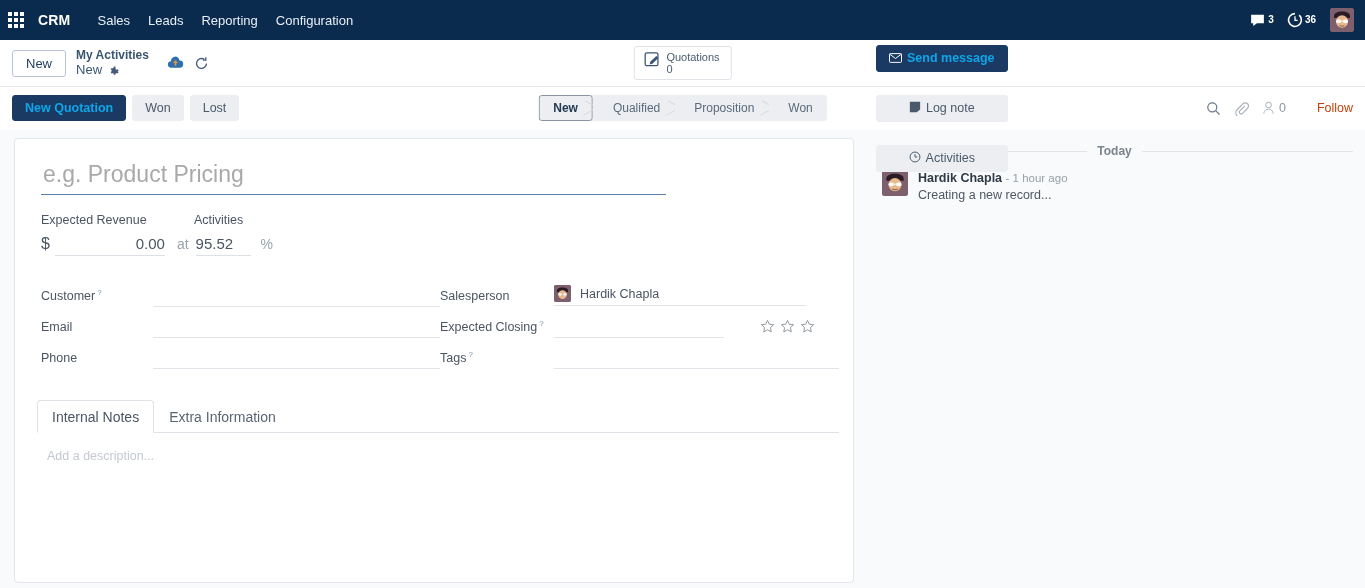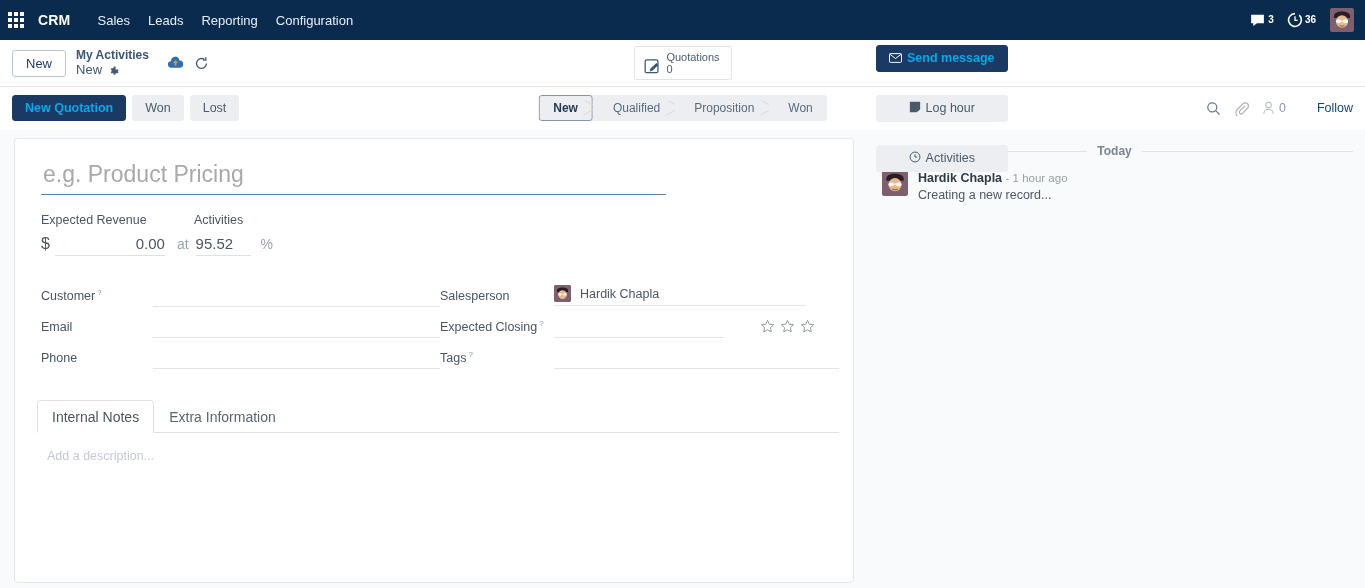--- a/index.html
+++ b/index.html
@@ -77,21 +77,21 @@
   .bc-bottom { display:flex; align-items:center; gap:6px; font-size: 13px; color: #3b5673; line-height: 16px;}
   .gear { font-size: 11px; color: #445c78; cursor: pointer; }
   .cp-actions { display: flex; align-items: center; gap: 10px; margin-left: 18px; }
   .icon-save, .icon-discard { cursor: pointer; display:flex; align-items:center; }
 
   .stat-buttons {
     position: absolute; left: 50%; transform: translateX(-50%);
     display: flex;
   }
   .stat-btn {
-    display: flex; align-items: flex-end; gap: 6px;
+    display: flex; align-items: flex-start; gap: 6px;
     border: 1px solid #dfe3e8; border-radius: 3px;
     background: #fff; padding: 4px 11px 4px 9px; cursor: pointer;
   }
   .stat-txt { display: flex; flex-direction: column; line-height: 12px; }
   .stat-label { font-size: 11px; color: #4b5c70; }
   .stat-value { font-size: 11px; color: #4b5c70; }
 
   
   .cp-row2 {
     display: flex; align-items: center;
@@ -134,21 +134,21 @@
     padding: 0 14px; margin: 0;
   }
   .chatter-left { position: absolute; left: 876px; display:flex; gap:23px;flex-direction:column; }
   .btn-icon-inline { margin-right: 5px; display:inline-block; vertical-align:-1px; }
 
   .follow-zone {
     position: absolute; right: 12px; display: flex; align-items: center; gap: 13px;
   }
   .fz-icon { cursor: pointer; display:flex; align-items:center; color:#6b7885; }
   .fz-count { font-size: 12.5px; color: #8c98a4; display:flex; align-items:center; gap:4px; cursor:pointer;}
-  .follow-btn { font-size: 12.5px; color: #0c4a6e; cursor: pointer; padding-left: 18px; }
+  .follow-btn { font-size: 12.5px; color: #c2410c; cursor: pointer; padding-left: 18px; }
 
   
   .main {
     display: flex;
     height: calc(588px - 40px - 46px - 39px);
     background: #f9fafb;
   }
   .form-col { width: 868px; padding: 0 0 0 0; }
   .sheet {
     background: #ffffff;
@@ -367,21 +367,21 @@
           <rect x=".6" y=".6" width="14.8" height="10.8" rx="1" fill="none" stroke="#ffffff" stroke-width="1.2"></rect>
           <path d="M1 1.4 8 6.6l7-5.2" fill="none" stroke="#ffffff" stroke-width="1.2"></path>
         </svg>
       </span><span>Send message</span>
     </button>
     <button class="btn btn-secondary">
       <span class="btn-icon-inline">
         <svg width="12" height="12" viewBox="0 0 14 14" style="display:inline-block">
           <path d="M1 1h12v9l-4 3H1z" fill="#4a5a6b"></path>
         </svg>
-      </span><span>Log hour</span>
+      </span><span>Log note</span>
     </button>
     <button class="btn btn-secondary">
       <span class="btn-icon-inline">
         <svg width="12" height="12" viewBox="0 0 16 16" style="display:inline-block">
           <circle cx="8" cy="8" r="6.6" fill="none" stroke="#4a5a6b" stroke-width="1.3"></circle>
           <path d="M8 4.2V8h3" fill="none" stroke="#4a5a6b" stroke-width="1.3"></path>
         </svg>
       </span><span>Activities</span>
     </button>
   </div>

